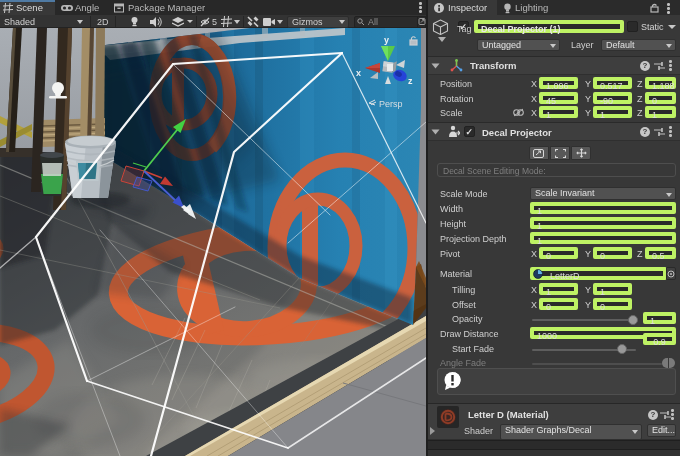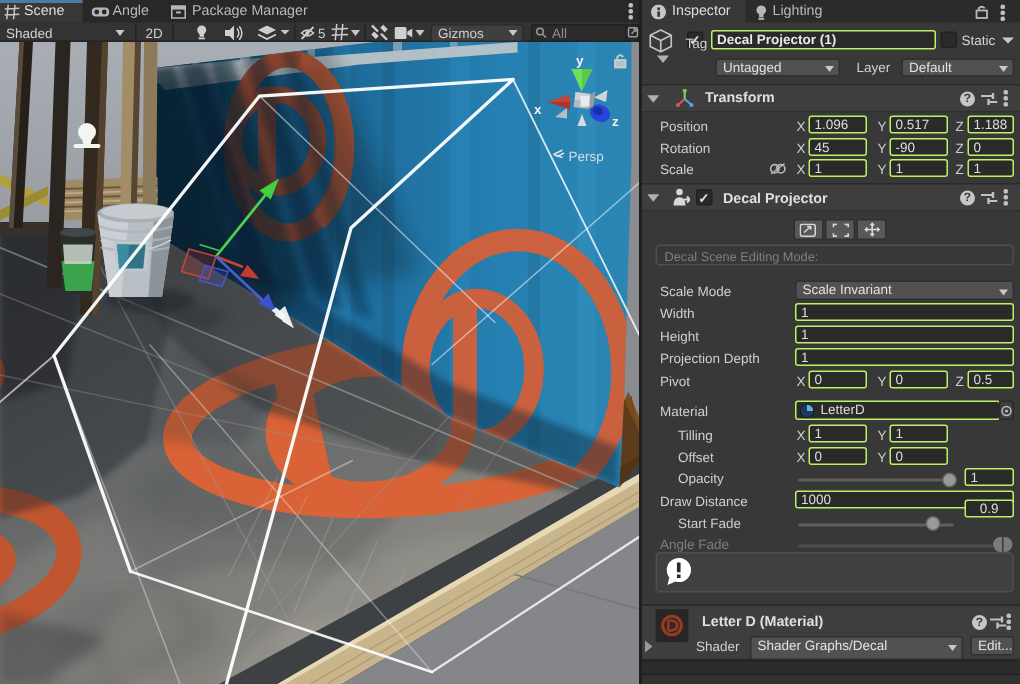--- a/index.html
+++ b/index.html
@@ -1,20 +1,20 @@
 <!DOCTYPE html>
 <html><head>
 <meta charset="utf-8">
 <style>
   html,body{margin:0;padding:0;background:#282828;}
   #app{position:relative;width:680px;height:456px;overflow:hidden;background:#282828;
     font-family:"Liberation Sans",sans-serif;-webkit-font-smoothing:antialiased;}
   .abs{position:absolute;}
   .lbl{position:absolute;color:#cfcfcf;font-size:9px;line-height:12px;white-space:nowrap;}
-  .fld{position:absolute;background:#2a2a2a;border:1px solid #bef264;border-radius:2px;
+  .fld{position:absolute;background:#2a2a2a;border:4px solid #bef264;border-radius:2px;
     color:#dedede;font-size:9px;line-height:10px;padding:0 3px;box-sizing:border-box;}
   .dd{position:absolute;background:#515151;border:1px solid #303030;border-radius:2px;
     color:#e2e2e2;font-size:9px;line-height:10px;padding:0 4px;box-sizing:border-box;}
   .dd .ar{position:absolute;right:3px;top:4px;width:0;height:0;border-left:3.5px solid transparent;
     border-right:3.5px solid transparent;border-top:4px solid #c8c8c8;}
   .cb{position:absolute;width:11px;height:11px;background:#2a2a2a;border:1px solid #212121;border-radius:2px;box-sizing:border-box;}
   .chk{position:absolute;color:#dfdfdf;font-size:9px;font-weight:bold;}
   .hdr{position:absolute;left:428px;width:252px;background:#3e3e3e;border-top:1px solid #2a2a2a;border-bottom:1px solid #2f2f2f;box-sizing:border-box;}
   .fold{position:absolute;width:0;height:0;border-top:4px solid transparent;border-bottom:4px solid transparent;border-left:5px solid #b0b0b0;}
   .foldd{position:absolute;width:0;height:0;border-left:4px solid transparent;border-right:4px solid transparent;border-top:5px solid #b0b0b0;}

